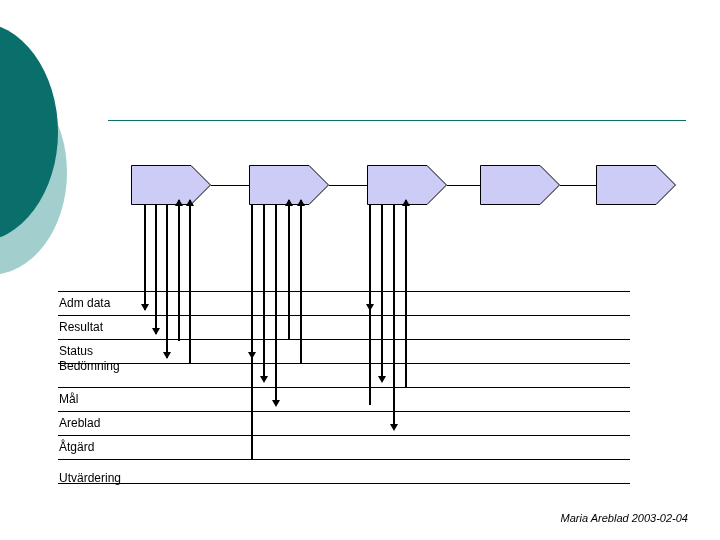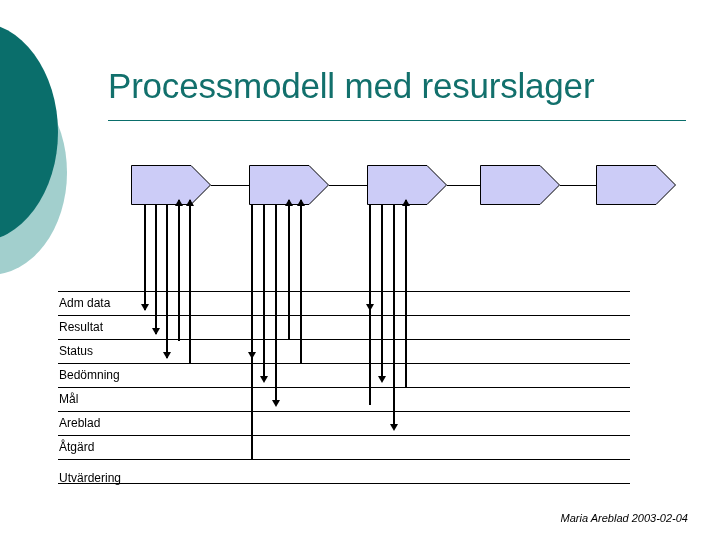--- a/index.html
+++ b/index.html
@@ -126,21 +126,20 @@
   }
 </style>
 </head>
 <body>
 
 <div id="slide">
 
   <div class="circle" id="circle-light"></div>
   <div class="circle" id="circle-dark"></div>
 
-  <div id="title">Processmodell med resurslager</div>
   <div id="title-rule"></div>
 
   <div class="chev" id="chev-1" style="left:131px;">
     <svg width="80" height="40" viewBox="0 0 80 40">
       <polygon points="0.5,0.5 60,0.5 79.5,20 60,39.5 0.5,39.5" fill="#ccccf7" stroke="#000000" stroke-width="1"></polygon>
     </svg>
   </div>
   <div class="chev" id="chev-2" style="left:249px;">
     <svg width="80" height="40" viewBox="0 0 80 40">
       <polygon points="0.5,0.5 60,0.5 79.5,20 60,39.5 0.5,39.5" fill="#ccccf7" stroke="#000000" stroke-width="1"></polygon>
@@ -214,21 +213,21 @@
 
     <div class="row-label" style="top:5px;">Adm data</div>
     <div class="row-rule" style="top:24px;"></div>
 
     <div class="row-label" style="top:29px;">Resultat</div>
     <div class="row-rule" style="top:48px;"></div>
 
     <div class="row-label" style="top:53px;">Status</div>
     <div class="row-rule" style="top:72px;"></div>
 
-    <div class="row-label" style="top:77px;">Bedömning</div>
+    <div class="row-label" style="top:68px;">Bedömning</div>
     <div class="row-rule" style="top:96px;"></div>
 
     <div class="row-label" style="top:101px;">Mål</div>
     <div class="row-rule" style="top:120px;"></div>
 
     <div class="row-label" style="top:125px;">Areblad</div>
     <div class="row-rule" style="top:144px;"></div>
 
     <div class="row-label" style="top:149px;">Åtgärd</div>
     <div class="row-rule" style="top:168px;"></div>

